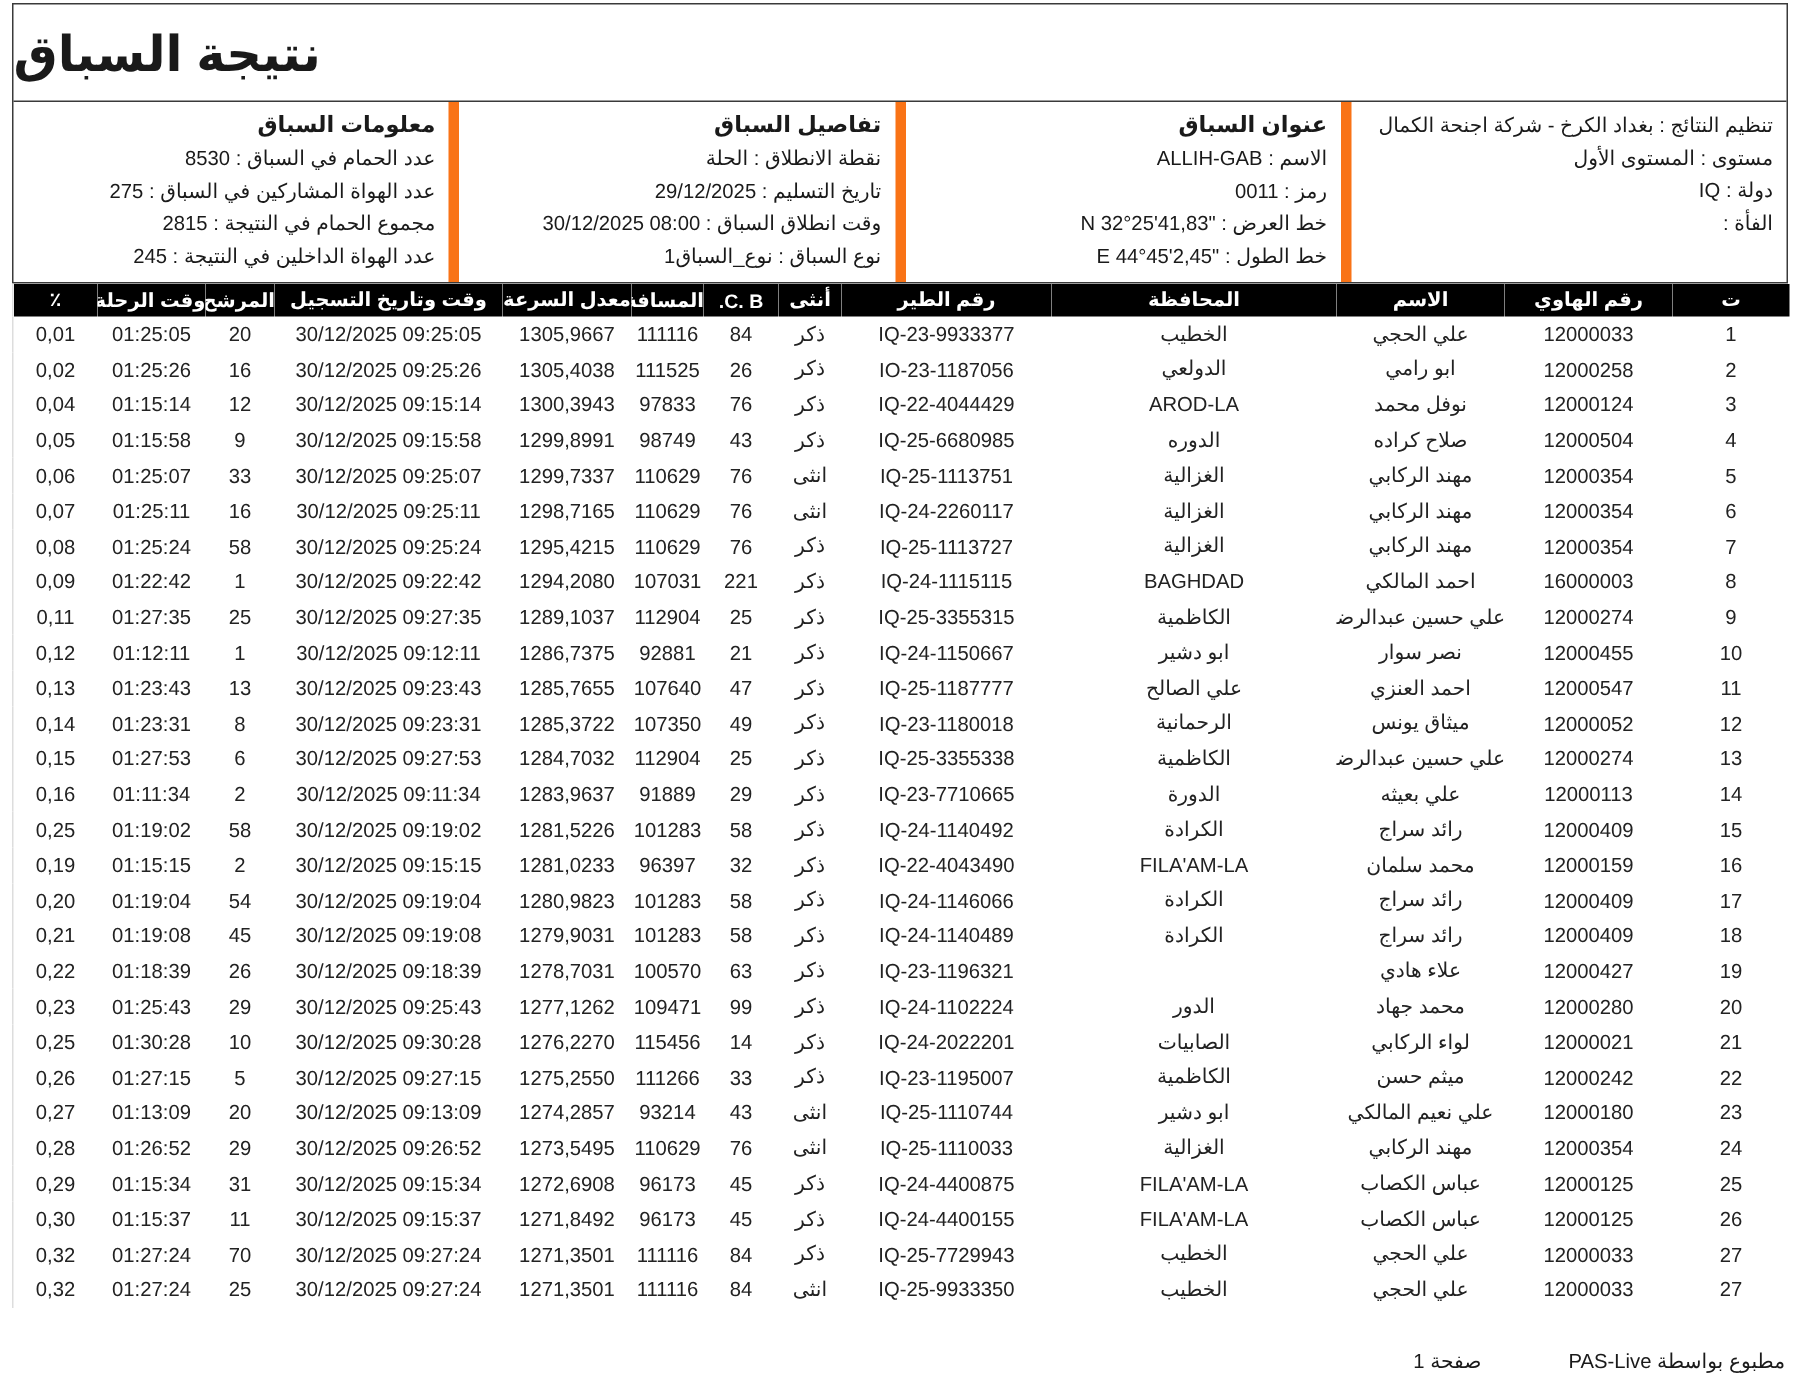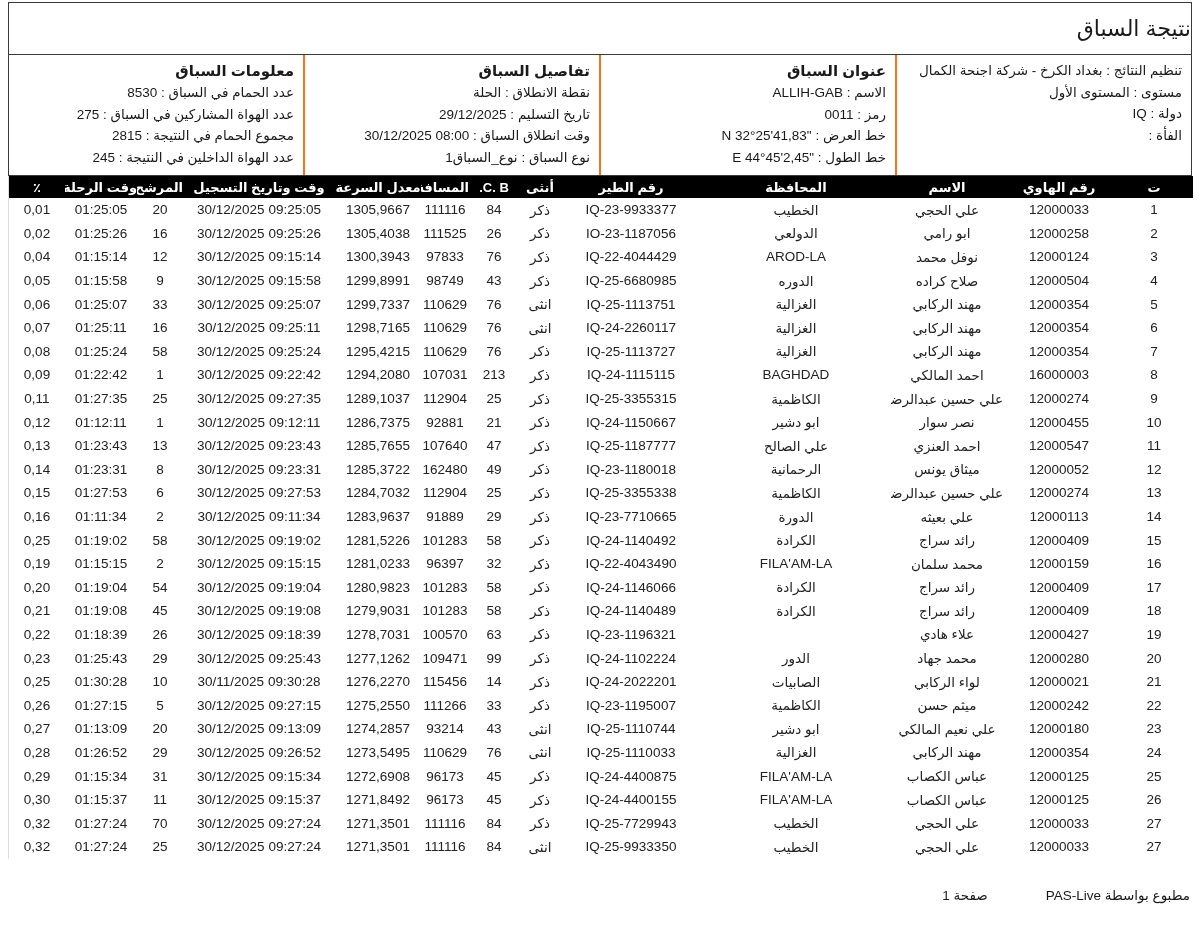--- a/index.html
+++ b/index.html
@@ -6,26 +6,26 @@
   body{
     width:1200px;height:928px;overflow:hidden;
     font-family:"Liberation Sans","DejaVu Sans",sans-serif;
     color:#1a1a1a;
   }
   .report{width:1184px;margin:2px 8px 0 8px;}
 
   
   .header-box{border:1px solid #3a3a3a;}
   .report-title{
-    text-align:right;font-size:22px;font-weight:normal;
+    text-align:left;font-size:33px;font-weight:bold;
     padding:13px 0 12px 0;border-bottom:1px solid #3a3a3a;
   }
   .panels{display:flex;direction:rtl;}
   .panel{flex:1;padding:5px 9px 7px 6px;min-height:108px;}
-  .panel:not(:last-child){border-left:2px solid #f97316;}
+  .panel:not(:last-child){border-left:7px solid #f97316;}
   .panel-title{font-size:15px;font-weight:bold;line-height:22px;}
   .info-line{font-size:13.5px;line-height:21.5px;white-space:nowrap;}
   .info-line .lbl::after{content:" : ";}
 
   
   table.results{
     width:1184px;border-collapse:collapse;table-layout:fixed;
     margin-top:0;border-left:1px solid #ddd;
   }
   table.results thead th{
@@ -232,21 +232,21 @@
           <td class="c-flight_time">01:25:24</td>
           <td class="c-percent">0,08</td>
         </tr>
         <tr>
           <td class="c-seq">8</td>
           <td class="c-fancier_id">16000003</td>
           <td class="c-name">احمد المالكي</td>
           <td class="c-province">BAGHDAD</td>
           <td class="c-ring">IQ-24-1115115</td>
           <td class="c-sex">ذكر</td>
-          <td class="c-cb">213</td>
+          <td class="c-cb">221</td>
           <td class="c-distance">107031</td>
           <td class="c-speed">1294,2080</td>
           <td class="c-recorded">30/12/2025 09:22:42</td>
           <td class="c-nominated">1</td>
           <td class="c-flight_time">01:22:42</td>
           <td class="c-percent">0,09</td>
         </tr>
         <tr>
           <td class="c-seq">9</td>
           <td class="c-fancier_id">12000274</td>
@@ -293,21 +293,21 @@
           <td class="c-percent">0,13</td>
         </tr>
         <tr>
           <td class="c-seq">12</td>
           <td class="c-fancier_id">12000052</td>
           <td class="c-name">ميثاق يونس</td>
           <td class="c-province">الرحمانية</td>
           <td class="c-ring">IQ-23-1180018</td>
           <td class="c-sex">ذكر</td>
           <td class="c-cb">49</td>
-          <td class="c-distance">162480</td>
+          <td class="c-distance">107350</td>
           <td class="c-speed">1285,3722</td>
           <td class="c-recorded">30/12/2025 09:23:31</td>
           <td class="c-nominated">8</td>
           <td class="c-flight_time">01:23:31</td>
           <td class="c-percent">0,14</td>
         </tr>
         <tr>
           <td class="c-seq">13</td>
           <td class="c-fancier_id">12000274</td>
           <td class="c-name">علي حسين عبدالرضا</td>
@@ -430,21 +430,21 @@
         <tr>
           <td class="c-seq">21</td>
           <td class="c-fancier_id">12000021</td>
           <td class="c-name">لواء الركابي</td>
           <td class="c-province">الصابيات</td>
           <td class="c-ring">IQ-24-2022201</td>
           <td class="c-sex">ذكر</td>
           <td class="c-cb">14</td>
           <td class="c-distance">115456</td>
           <td class="c-speed">1276,2270</td>
-          <td class="c-recorded">30/11/2025 09:30:28</td>
+          <td class="c-recorded">30/12/2025 09:30:28</td>
           <td class="c-nominated">10</td>
           <td class="c-flight_time">01:30:28</td>
           <td class="c-percent">0,25</td>
         </tr>
         <tr>
           <td class="c-seq">22</td>
           <td class="c-fancier_id">12000242</td>
           <td class="c-name">ميثم حسن</td>
           <td class="c-province">الكاظمية</td>
           <td class="c-ring">IQ-23-1195007</td>

